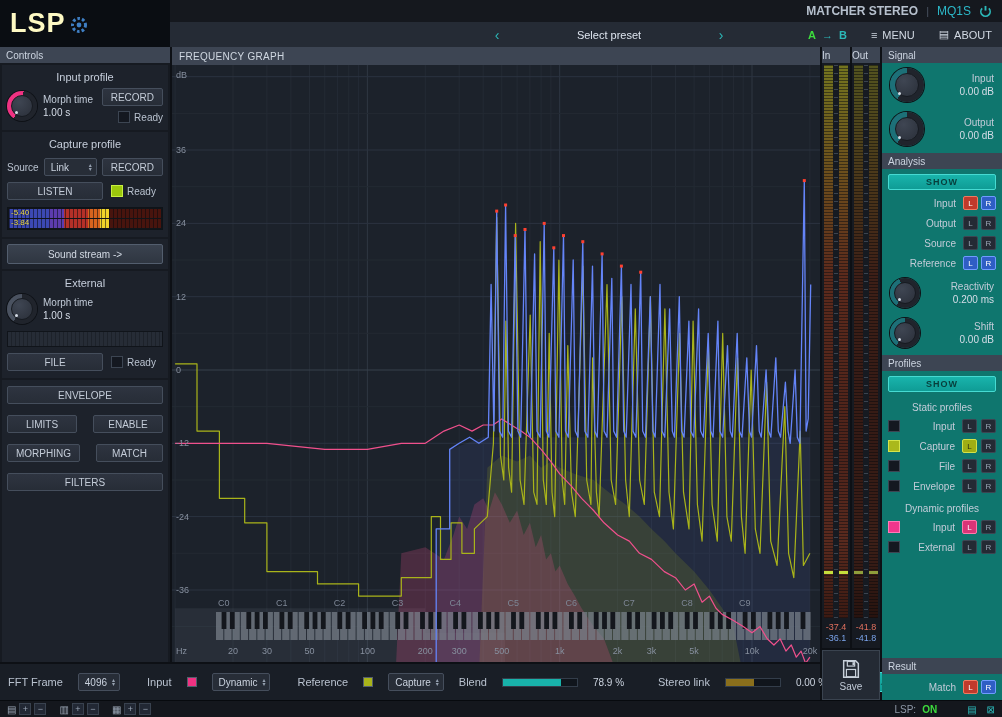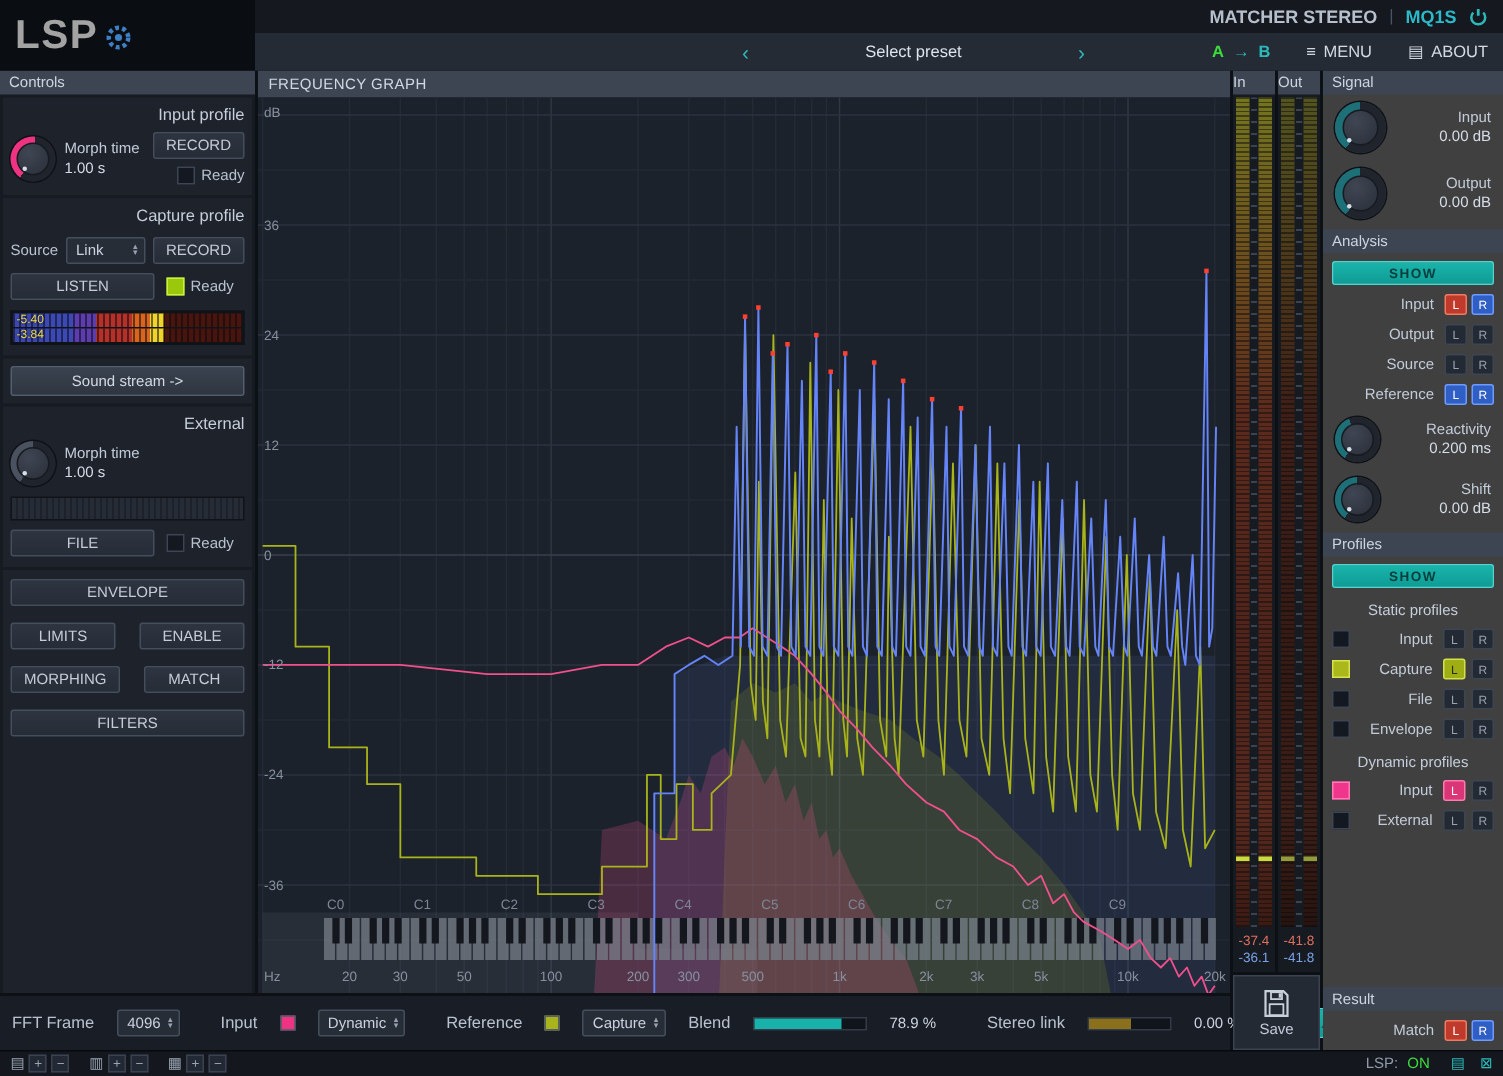--- a/index.html
+++ b/index.html
@@ -3,25 +3,25 @@
 <meta charset="utf-8">
 <style>
   *{margin:0;padding:0;box-sizing:border-box}
   html,body{width:1002px;height:717px;overflow:hidden}
   body{background:#0d1015;font-family:"Liberation Sans",sans-serif;color:#c2cad6;font-size:11px}
   button{font-family:inherit;cursor:pointer}
 
   
   .header{position:relative;height:47px;background:#15181e}
   .logo{position:absolute;left:0;top:0;width:170px;height:47px;background:#0a0d12;display:flex;align-items:center;padding-left:10px;gap:2px}
-  .logo-text{font-size:27px;font-weight:bold;color:#a3a3a3;letter-spacing:1px}
+  .logo-text{font-size:27px;font-weight:bold;color:#fef9c3;letter-spacing:1px}
   .hrow1{position:absolute;left:170px;right:0;top:0;height:22px;display:flex;align-items:center;justify-content:flex-end;gap:8px;padding-right:10px;background:#15181e}
   .htitle{color:#b6c0cd;font-weight:bold;font-size:12px}
   .hdiv{color:#4a5462}
-  .hid{color:#2cb9c9;font-weight:bold;font-size:12px}
+  .hid{color:#2cb9c9;font-weight:normal;font-size:12px}
   .hrow2{position:absolute;left:170px;right:0;top:22px;height:25px;background:#252b35;display:flex;align-items:center;padding:0 10px;gap:10px}
   .sp300{width:300px}
   .chev{color:#2cb9b9;font-size:14px;width:14px;text-align:center;cursor:pointer}
   .preset{width:190px;text-align:center;color:#dde4ee;cursor:pointer}
   .ab{display:flex;align-items:center;gap:6px;font-weight:bold;margin-left:14px}
   .ab .a{color:#3ddc3d;cursor:pointer}
   .ab .arrow{color:#2cb9b9;cursor:pointer}
   .ab .b{color:#2cb9b9;cursor:pointer}
   .hbtn{display:flex;align-items:center;gap:5px;color:#d3dae4;cursor:pointer;margin-left:14px}
   .hicon{color:#cfd6e0;font-size:11px}
@@ -29,21 +29,21 @@
 
   
   .main{display:flex;height:653px;background:#0d1015}
   .lstack{width:820px;display:flex;flex-direction:column}
   .lrow{display:flex;height:615px}
 
   
   .lpanel{width:170px;margin-right:2px;background:#161a21;display:flex;flex-direction:column}
   .phead{height:16px;background:#3d4553;color:#ccd4e0;font-size:10px;display:flex;align-items:center;padding:0 6px;flex:none}
   .sec{background:#1d222b;margin:2px 2px 0;padding:4px 5px 7px}
-  .sec-title{text-align:right;font-size:11px;color:#c6cedb;padding:2px 0 5px}
+  .sec-title{text-align:center;font-size:11px;color:#c6cedb;padding:2px 0 5px}
   .iprow{display:flex;align-items:center;gap:6px}
   .kcol{display:flex;flex-direction:column;gap:2px;font-size:10px;color:#c2cbd8}
   .kval{color:#d6dde8}
   .kright{margin-left:auto;display:flex;flex-direction:column;align-items:flex-end;gap:5px}
   .cbrow{display:flex;align-items:center;gap:4px;font-size:10px;color:#b9c2cf}
   .cb{width:12px;height:12px;background:#141820;border:1px solid #3c4552;flex:none;cursor:pointer}
   .cb.green{background:#9cc80c;border-color:#c8f040}
   .cb.olive{background:#aab81c;border-color:#d6e44a}
   .cb.pink{background:#f0368c;border-color:#ff7ab8}
   .btn{height:18px;background:linear-gradient(#2e3440,#272d37);border:1px solid #454e5c;border-radius:2px;color:#c4ccd8;font-size:10px;padding:0 8px}
@@ -115,21 +115,21 @@
       linear-gradient(to bottom,#74751f 0%,#6b4a1c 22%,#5c2a1c 38%,#4e231a 70%,#5a2a1e 86%,#3c1a12 100%)}
   .vbar::after{content:"";position:absolute;left:0;right:0;bottom:8%;height:3px;background:#c6de3c}
   .mticks{width:4px;background:repeating-linear-gradient(to bottom,#3a434f 0 1px,transparent 1px 8px)}
   .out .vbar{filter:brightness(.72) saturate(.85)}
   .mvals{padding:2px 0 4px;display:flex;flex-direction:column;align-items:center;font-size:9px;line-height:11px}
   .vL{color:#e0705e}
   .vR{color:#7aa2e8}
   .saveblk{height:50px;margin-top:2px;background:#242a34;border:1px solid #3a434f;display:flex;flex-direction:column;align-items:center;justify-content:center;gap:1px;font-size:10px;color:#c2cbd8;cursor:pointer}
 
   
-  .rpanel{width:120px;margin-left:2px;background:#404040;display:flex;flex-direction:column}
+  .rpanel{width:120px;margin-left:2px;background:#0f766e;display:flex;flex-direction:column}
   .mt2{margin-top:2px}
   .srow{display:flex;align-items:center;gap:8px;padding:5px 8px}
   .srow .kcol{flex:1;align-items:flex-end}
   .showb{display:block;width:calc(100% - 12px);margin:5px 6px 3px;height:16px;font-size:9px;letter-spacing:1px;padding:0}
   .arow{display:flex;align-items:center;gap:3px;padding:3px 6px}
   .alab{flex:1;text-align:right;padding-right:4px;font-size:10px;color:#c2cbd8}
   .lr{width:15px;height:14px;font-size:8px;display:inline-flex;align-items:center;justify-content:center;background:#242a34;border:1px solid #3c4552;border-radius:2px;color:#98a3b2;cursor:pointer;flex:none}
   .lr.red{background:#c03a2c;border-color:#f07a60;color:#fff}
   .lr.blue{background:#2f5ec4;border-color:#6f9bff;color:#fff}
   .lr.olive{background:#9fae14;border-color:#d2e24a;color:#2a2e10}
@@ -140,21 +140,21 @@
   .rspacer{flex:1}
   .mrow2{padding:6px 6px}
 
   
   .sbar{height:17px;background:#14171d;display:flex;align-items:center;gap:4px;padding:0 7px;font-size:10px;color:#8f99a8;border-top:1px solid #070a0e}
   .sgrp{display:flex;align-items:center;gap:3px;margin-right:9px}
   .sic{color:#9aa5b4;font-size:10px}
   .sic.teal{color:#2cb9b9;margin-left:6px}
   .sbtn{width:12px;height:12px;background:#222834;border:1px solid #39424f;display:inline-flex;align-items:center;justify-content:center;font-size:9px;color:#9aa5b4;cursor:pointer}
   .slsp{margin-left:auto}
-  .son{color:#3ddc3d;font-weight:normal;margin:0 4px 0 2px}
+  .son{color:#3ddc3d;font-weight:bold;margin:0 20px 0 2px}
 </style>
 </head>
 <body>
 
 <div class="header">
   <div class="logo">
     <span class="logo-text">LSP</span>
     <svg width="22" height="22" viewBox="0 0 22 22">
       <circle cx="11" cy="12" r="6.5" fill="none" stroke="#3f7fc4" stroke-width="3" stroke-dasharray="2.6 2.1"></circle>
       <circle cx="11" cy="12" r="2.4" fill="#3f7fc4"></circle>

